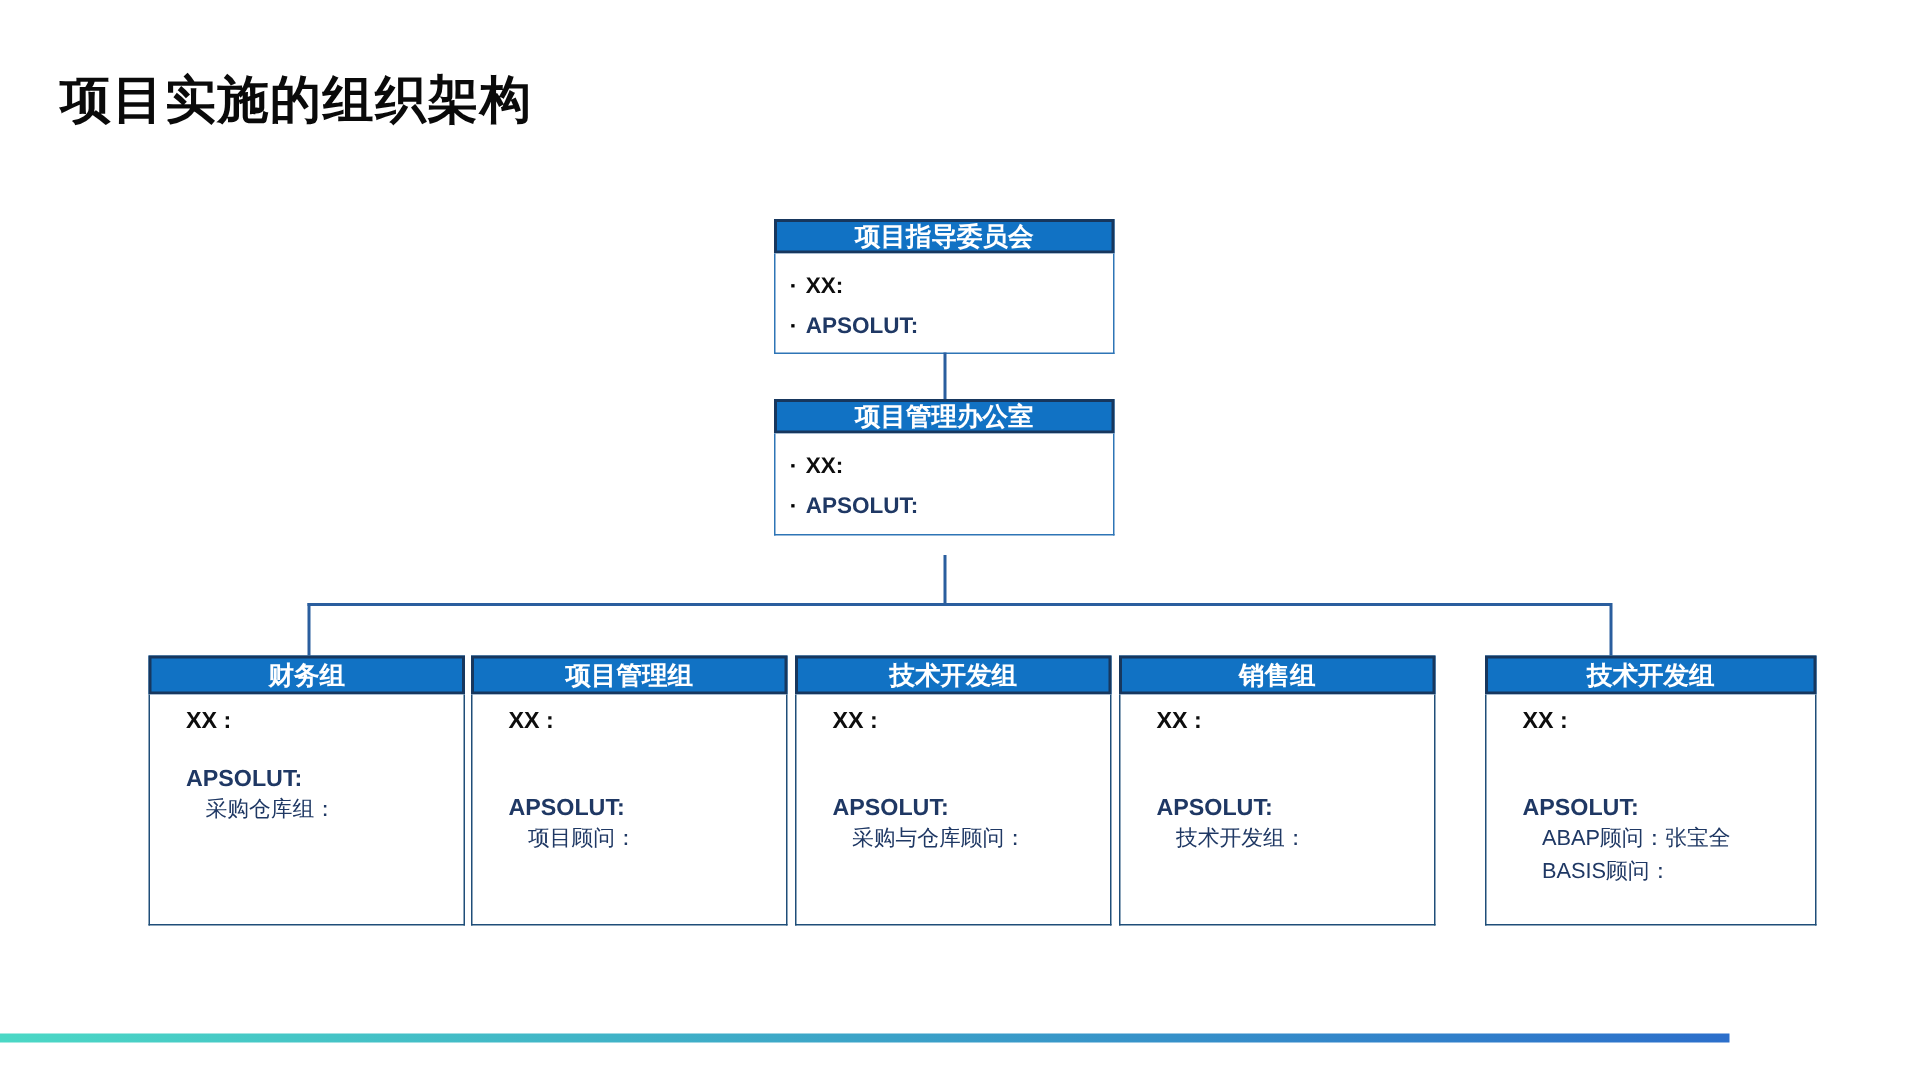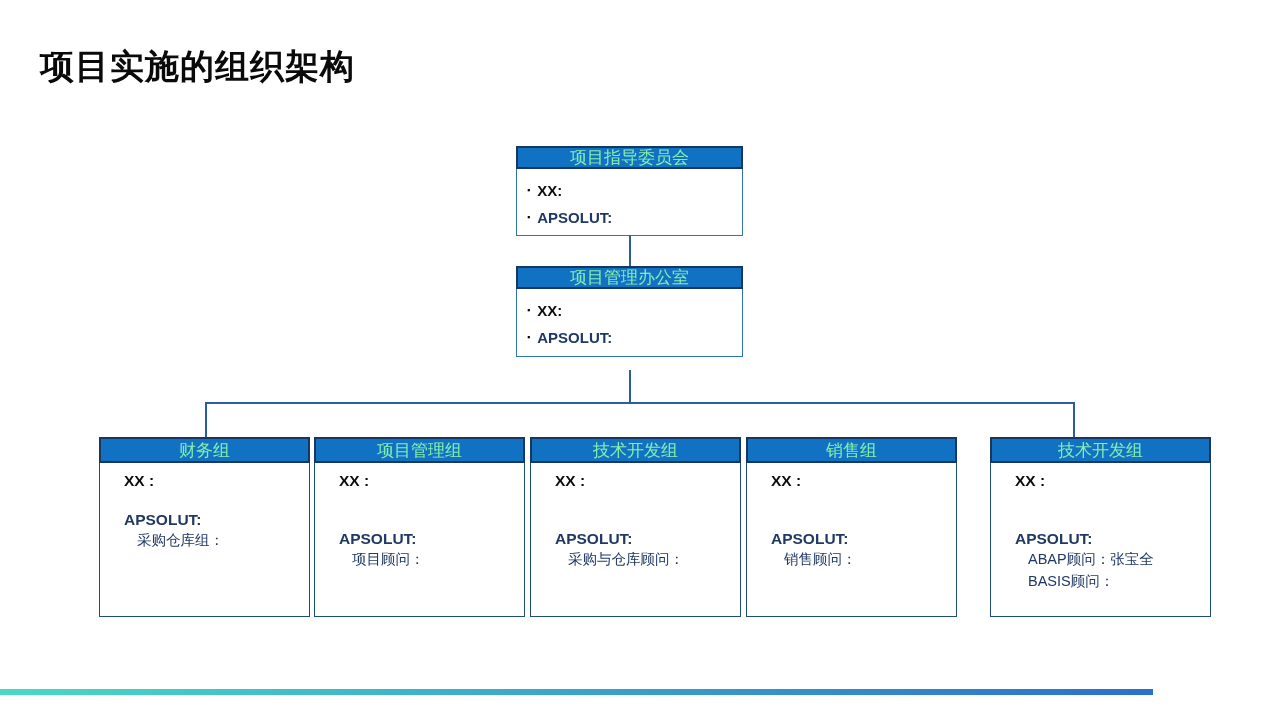--- a/index.html
+++ b/index.html
@@ -10,21 +10,21 @@
   }
   .slide-title{
     position:absolute;left:40px;top:44px;
     font-size:34px;font-weight:700;color:#0a0a0a;letter-spacing:1px;
   }
   
   .org-box{position:absolute;box-sizing:border-box;}
   .org-header{
     box-sizing:border-box;width:100%;
     background:#1172C4;border:2px solid #17375E;
-    color:#86efac;font-weight:400;text-align:center;
+    color:#ffffff;font-weight:700;text-align:center;
     display:flex;align-items:center;justify-content:center;
   }
   .org-body{
     box-sizing:border-box;width:100%;background:#ffffff;
   }
   
   .top-box{width:227px;left:516px;}
   .top-box .org-header{height:23px;font-size:17px;}
   .top-box .org-body{border:1.5px solid #2E75B6;border-top:none;padding:8px 0 0 10px;}
   .bullet-line{
@@ -136,21 +136,21 @@
   </div>
 </div>
 
 <div class="org-box grp-box" style="left:746px;width:211px;">
   <div class="org-header">
     <span>销售组</span>
   </div>
   <div class="org-body">
     <div class="xx-line">XX :</div>
     <div class="apsolut-line gap-large">APSOLUT:</div>
-    <div class="consultant-line">销售顾问：</div>
+    <div class="consultant-line">技术开发组：</div>
   </div>
 </div>
 
 <div class="org-box grp-box" style="left:990px;width:221px;">
   <div class="org-header">
     <span>技术开发组</span>
   </div>
   <div class="org-body">
     <div class="xx-line">XX :</div>
     <div class="apsolut-line gap-large">APSOLUT:</div>

